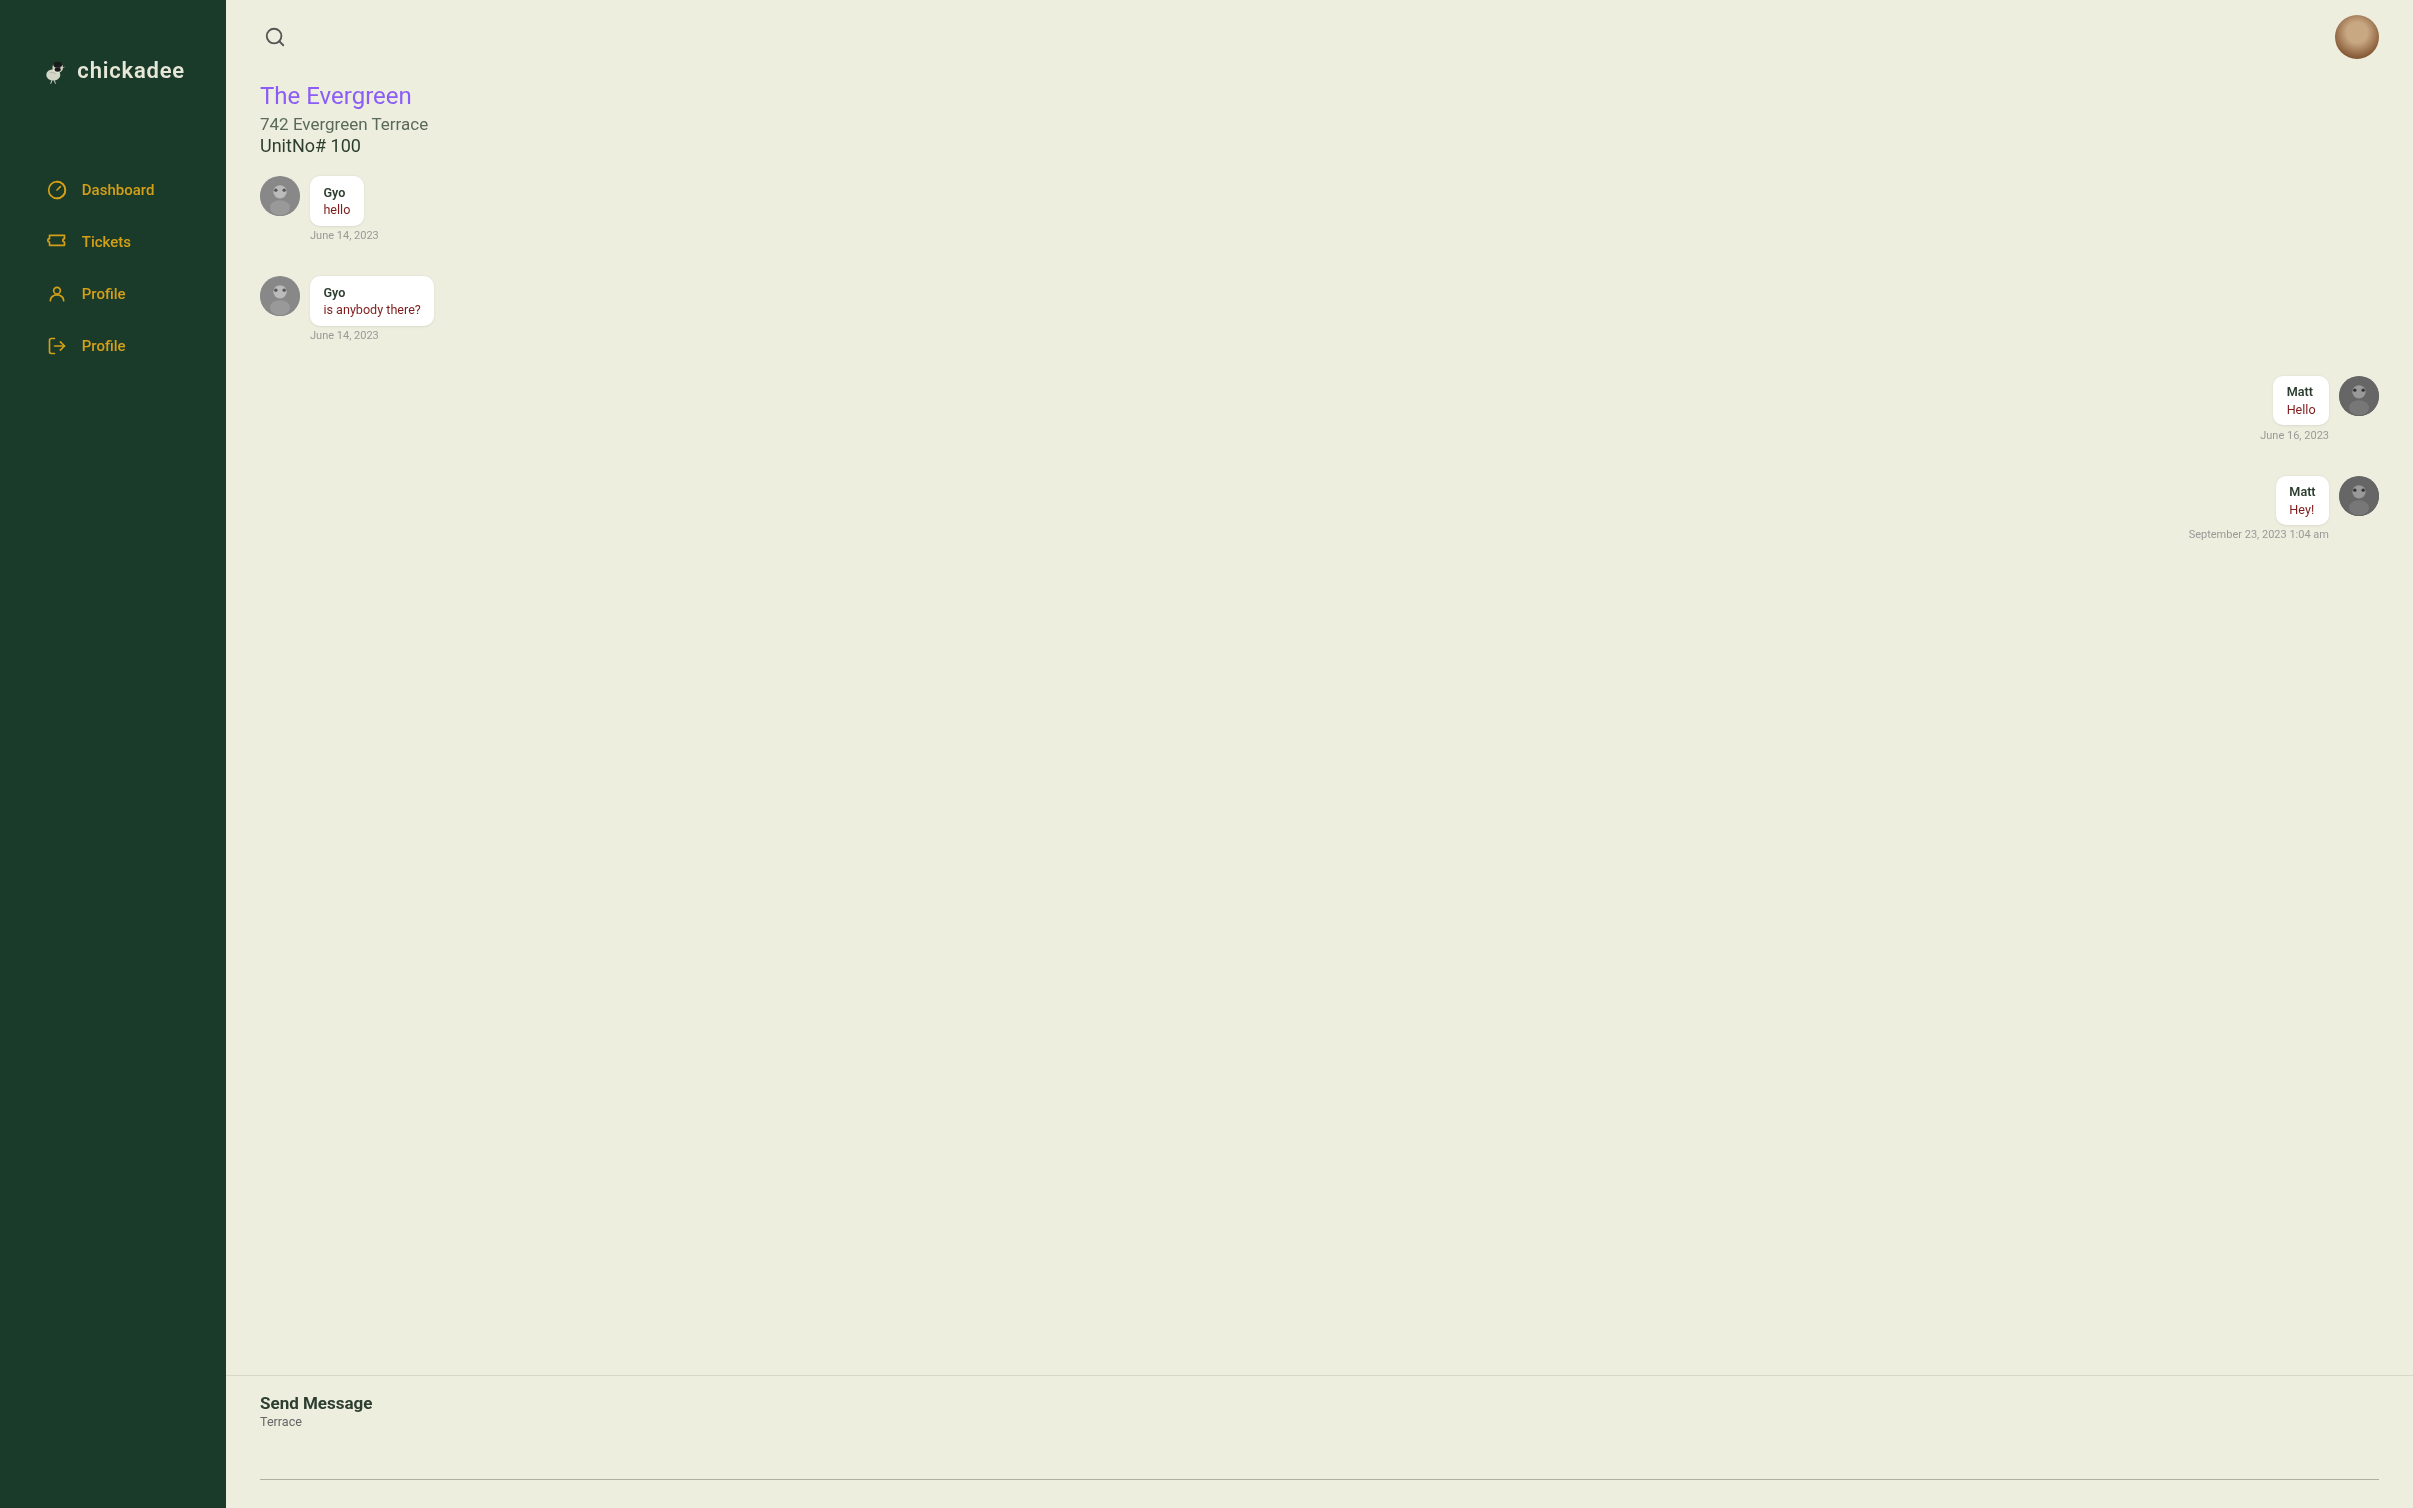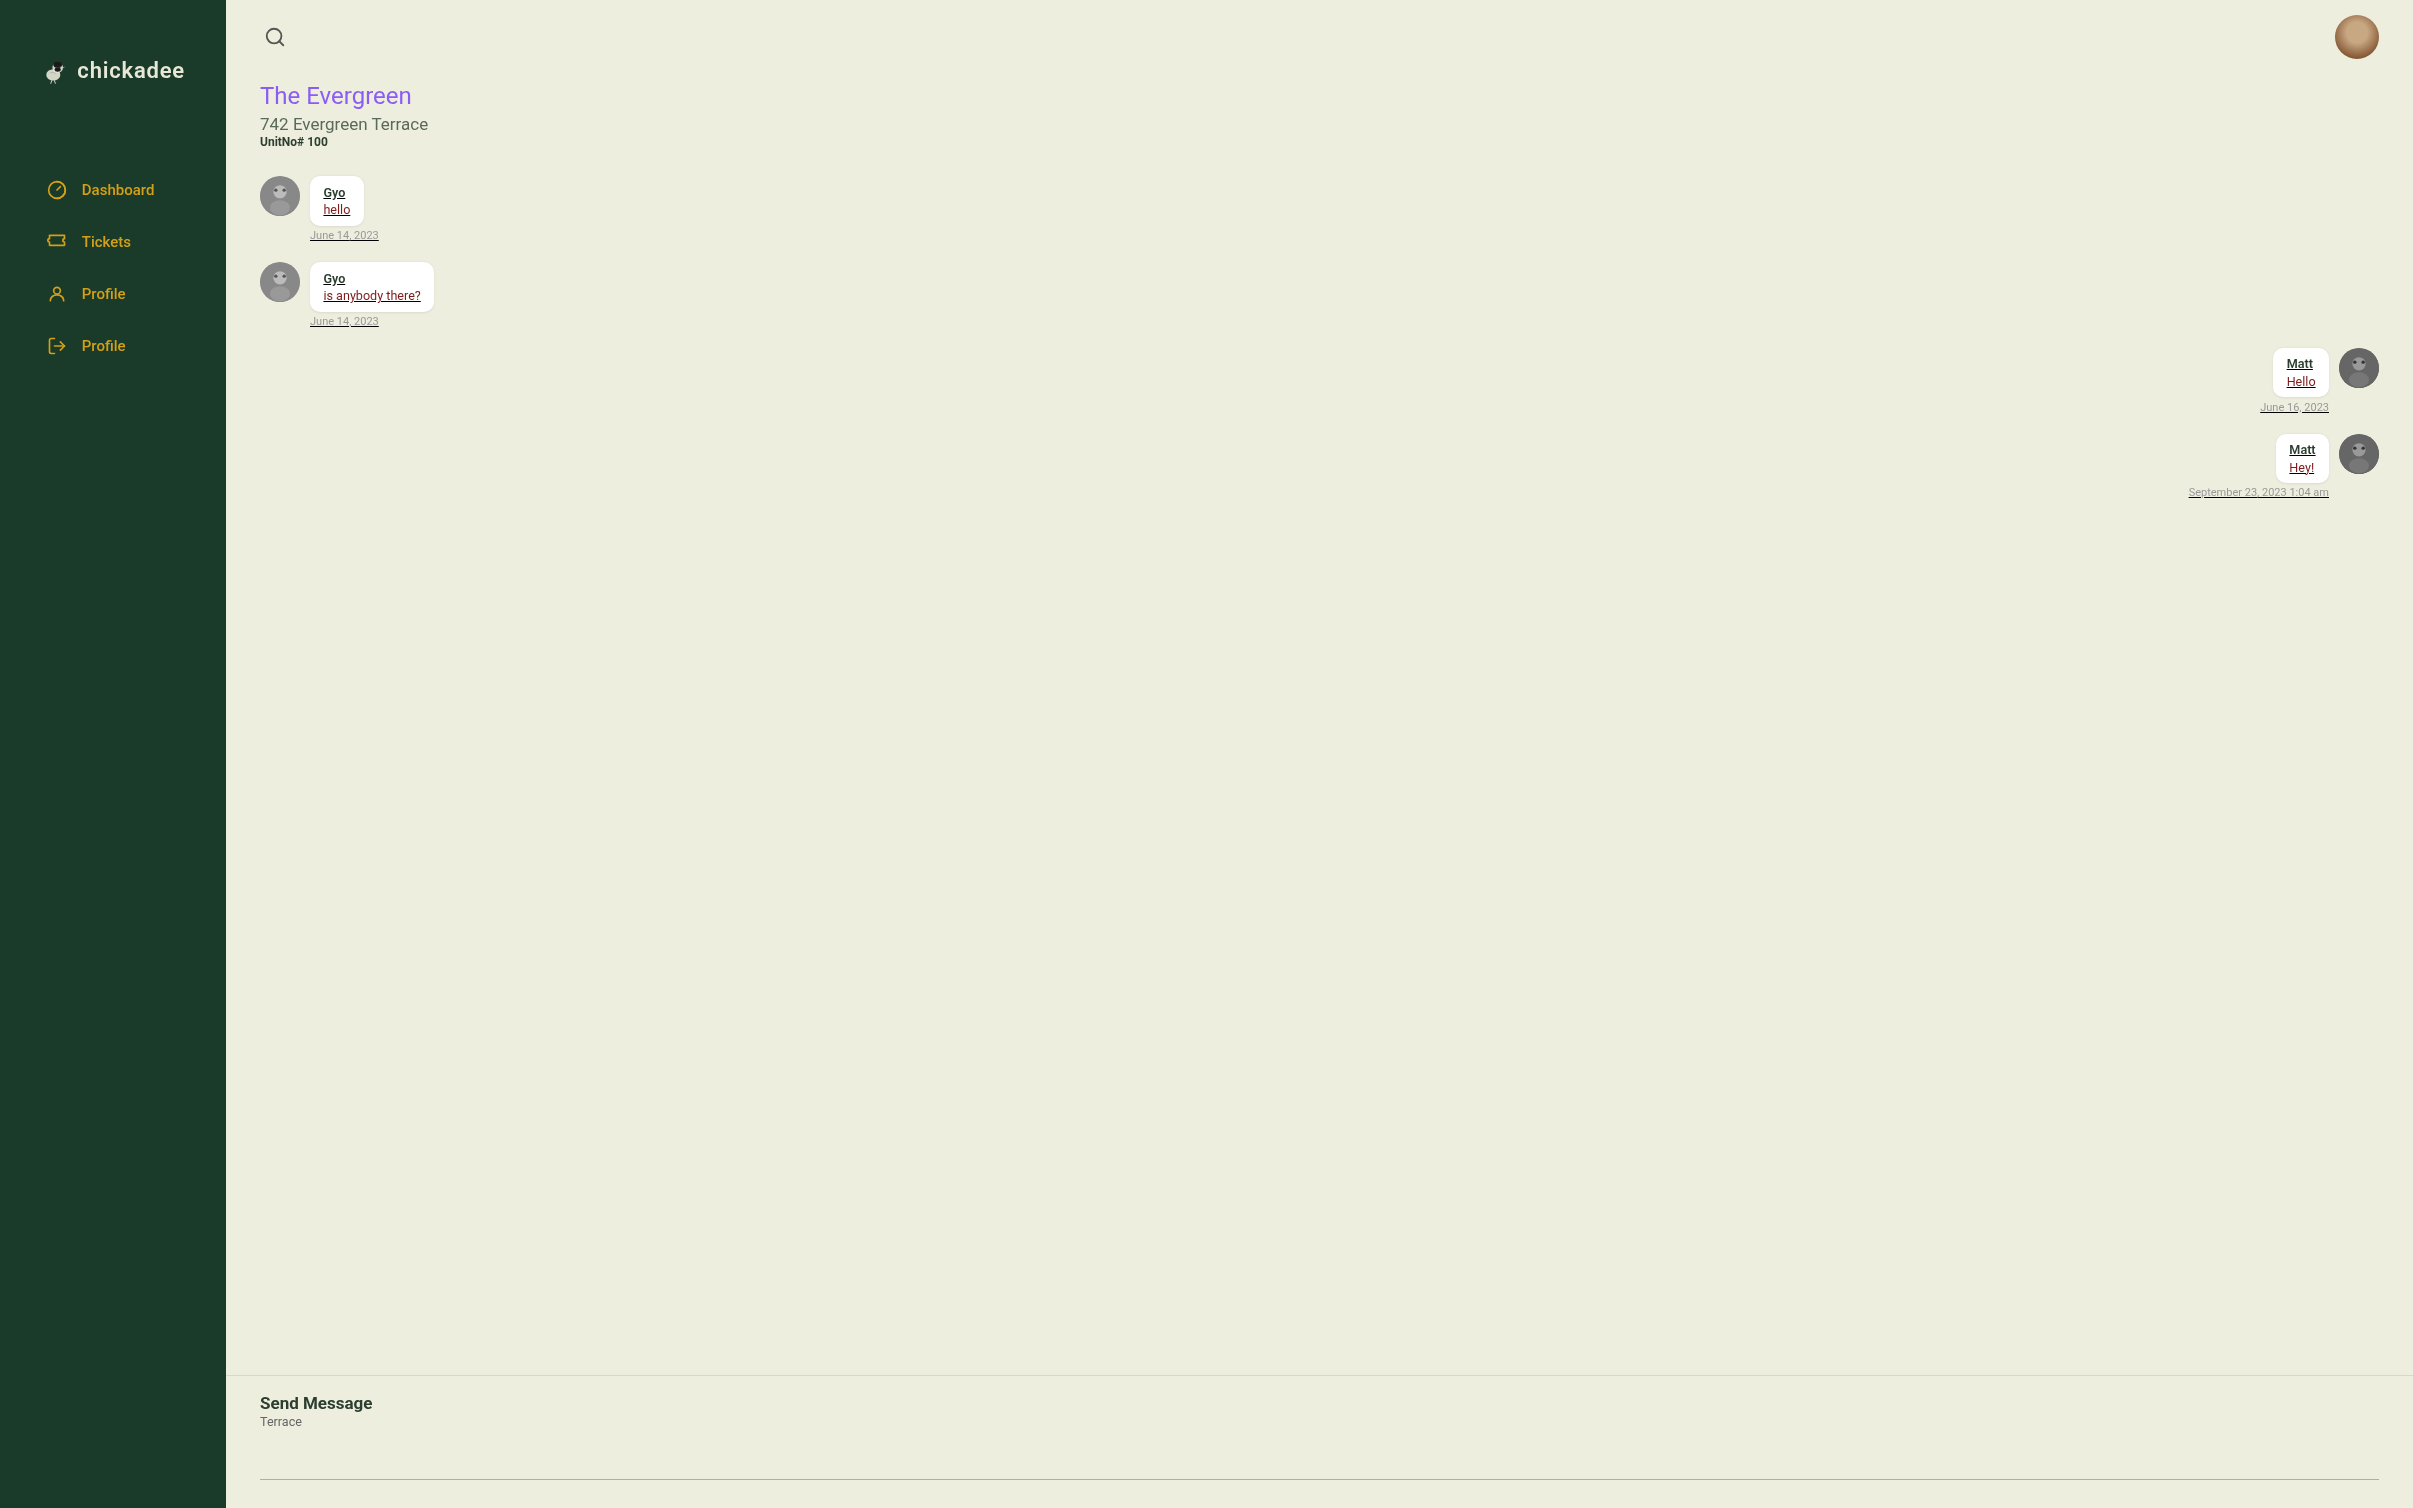--- a/index.html
+++ b/index.html
@@ -156,32 +156,31 @@
       margin-bottom: 3.4px;
     }
 
     .property-address {
       font-size: 17px;
       color: #5a6a5a;
       margin-bottom: 1.7px;
     }
 
     .property-unit {
-      font-size: 12px;
-      font-weight: 700;
+      font-size: 18px;
+      font-weight: 400;
       color: #2c3e30;
-      margin-bottom: 27px;
+      margin-bottom: 20px;
     }
 
     .messages-area {
       display: flex;
       flex-direction: column;
-      gap: 0;
+      gap: 14px;
       flex: 1;
-      text-decoration: underline;
     }
 
     
     .message-group {
       display: flex;
       flex-direction: column;
       margin-bottom: 6.7px;
     }
 
     .message-group.left {

